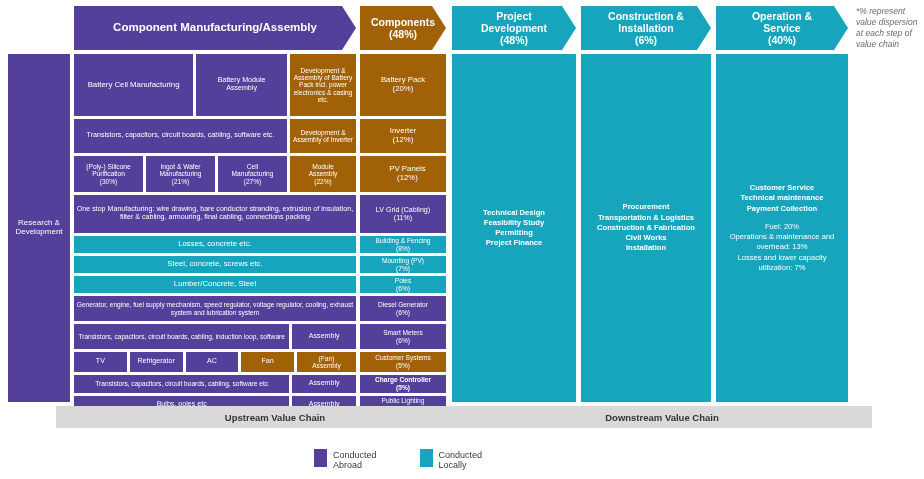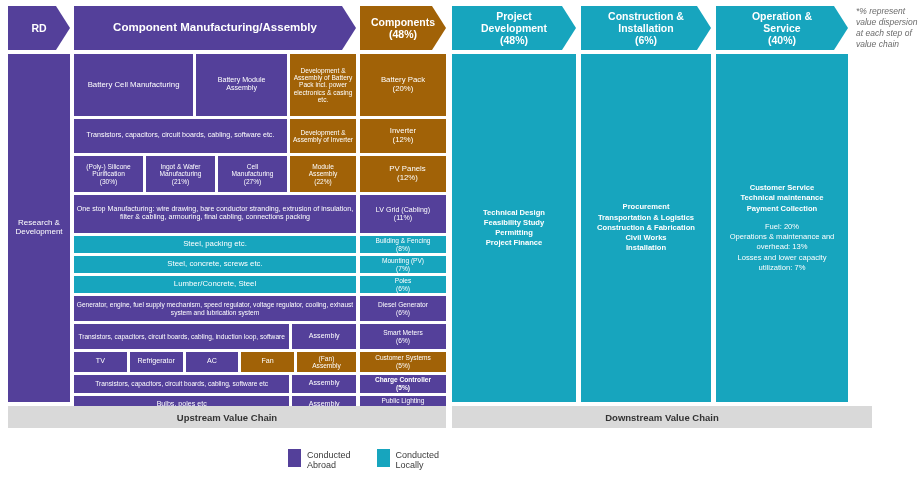--- a/index.html
+++ b/index.html
@@ -83,33 +83,30 @@
   .ds-sub{margin-top:8px;}
 
   
   .fbar{position:absolute;top:406px;height:22px;background:#d9d9d9;color:#333;
         display:flex;align-items:center;justify-content:center;
         font-size:9.5px;font-weight:bold;}
   #fbar-up{left:8px;width:438px;}
   #fbar-down{left:452px;width:420px;}
 
   
-  #legend{position:absolute;left:288px;top:449px;display:flex;gap:26px;align-items:center;}
+  #legend{position:absolute;left:314px;top:449px;display:flex;gap:43px;align-items:center;}
   .leg{display:flex;gap:6px;align-items:flex-start;}
   .sw{width:13px;height:18px;flex:none;}
   .leg-lbl{font-size:9px;color:#3a3a3a;line-height:1.15;white-space:pre-line;padding-top:1px;}
 </style>
 </head>
 <body>
 
 <div class="page">
 
-  <div class="hdr" id="hdr-rd">
-    <div class="arrow purple" style="white-space: pre-line;">RD</div>
-  </div>
   <div class="hdr" id="hdr-cma">
     <div class="arrow purple" style="white-space: pre-line;">Component Manufacturing/Assembly</div>
   </div>
   <div class="hdr" id="hdr-comp">
     <div class="arrow yellow" style="white-space: pre-line;">Components
 (48%)</div>
   </div>
   <div class="hdr" id="hdr-pd">
     <div class="arrow teal" style="white-space: pre-line;">Project
 Development
@@ -148,21 +145,21 @@
 Manufacturing
 (21%)</div>
         <div class="cell purple f7" style="flex: 25 1 0px; white-space: pre-line;">Cell
 Manufacturing
 (27%)</div>
       </div>
       <div class="row" style="top: 141px; height: 38px; width: calc(100% + 0px);">
         <div class="cell purple f75" style="flex: 100 1 0px; white-space: pre-line;">One stop Manufacturing: wire drawing, bare conductor stranding, extrusion of insulation, filter &amp; cabling, armouring, final cabling, connections packing</div>
       </div>
       <div class="row" style="top: 182px; height: 17px; width: calc(100% + 0px);">
-        <div class="cell teal f8" style="flex: 100 1 0px; white-space: pre-line;">Steel, packing etc.</div>
+        <div class="cell teal f8" style="flex: 100 1 0px; white-space: pre-line;">Losses, concrete etc.</div>
       </div>
       <div class="row" style="top: 202px; height: 17px; width: calc(100% + 0px);">
         <div class="cell teal f8" style="flex: 100 1 0px; white-space: pre-line;">Steel, concrete, screws etc.</div>
       </div>
       <div class="row" style="top: 222px; height: 17px; width: calc(100% + 0px);">
         <div class="cell teal f8" style="flex: 100 1 0px; white-space: pre-line;">Lumber/Concrete, Steel</div>
       </div>
       <div class="row" style="top: 242px; height: 25px; width: calc(100% + 0px);">
         <div class="cell purple f7" style="flex: 100 1 0px; white-space: pre-line;">Generator, engine, fuel supply mechanism, speed regulator, voltage regulator, cooling, exhaust system and lubrication system</div>
       </div>
@@ -241,21 +238,21 @@
     <div class="ds-inner">
       <div class="ds-head" style="white-space: pre-line;">Customer Service
 Technical maintenance
 Payment Collection</div>
       <div class="ds-sub" style="white-space: pre-line;">Fuel: 20%
 Operations &amp; maintenance and overhead: 13%
 Losses and lower capacity utilization: 7%</div>
     </div>
   </div>
 
-  <div class="fbar" id="fbar-up" style="white-space: pre-line;">Upstream Value Chain</div>
+  <div class="fbar" id="fbar-up" style="white-space: pre-line; margin-left: 48px;">Upstream Value Chain</div>
   <div class="fbar" id="fbar-down" style="white-space: pre-line;">Downstream Value Chain</div>
 
   <div id="legend">
       <div class="leg">
         <span class="sw" style="background: rgb(84, 64, 154);"></span>
         <span class="leg-lbl">Conducted
 Abroad</span>
       </div>
       <div class="leg">
         <span class="sw" style="background: rgb(23, 165, 190);"></span>

